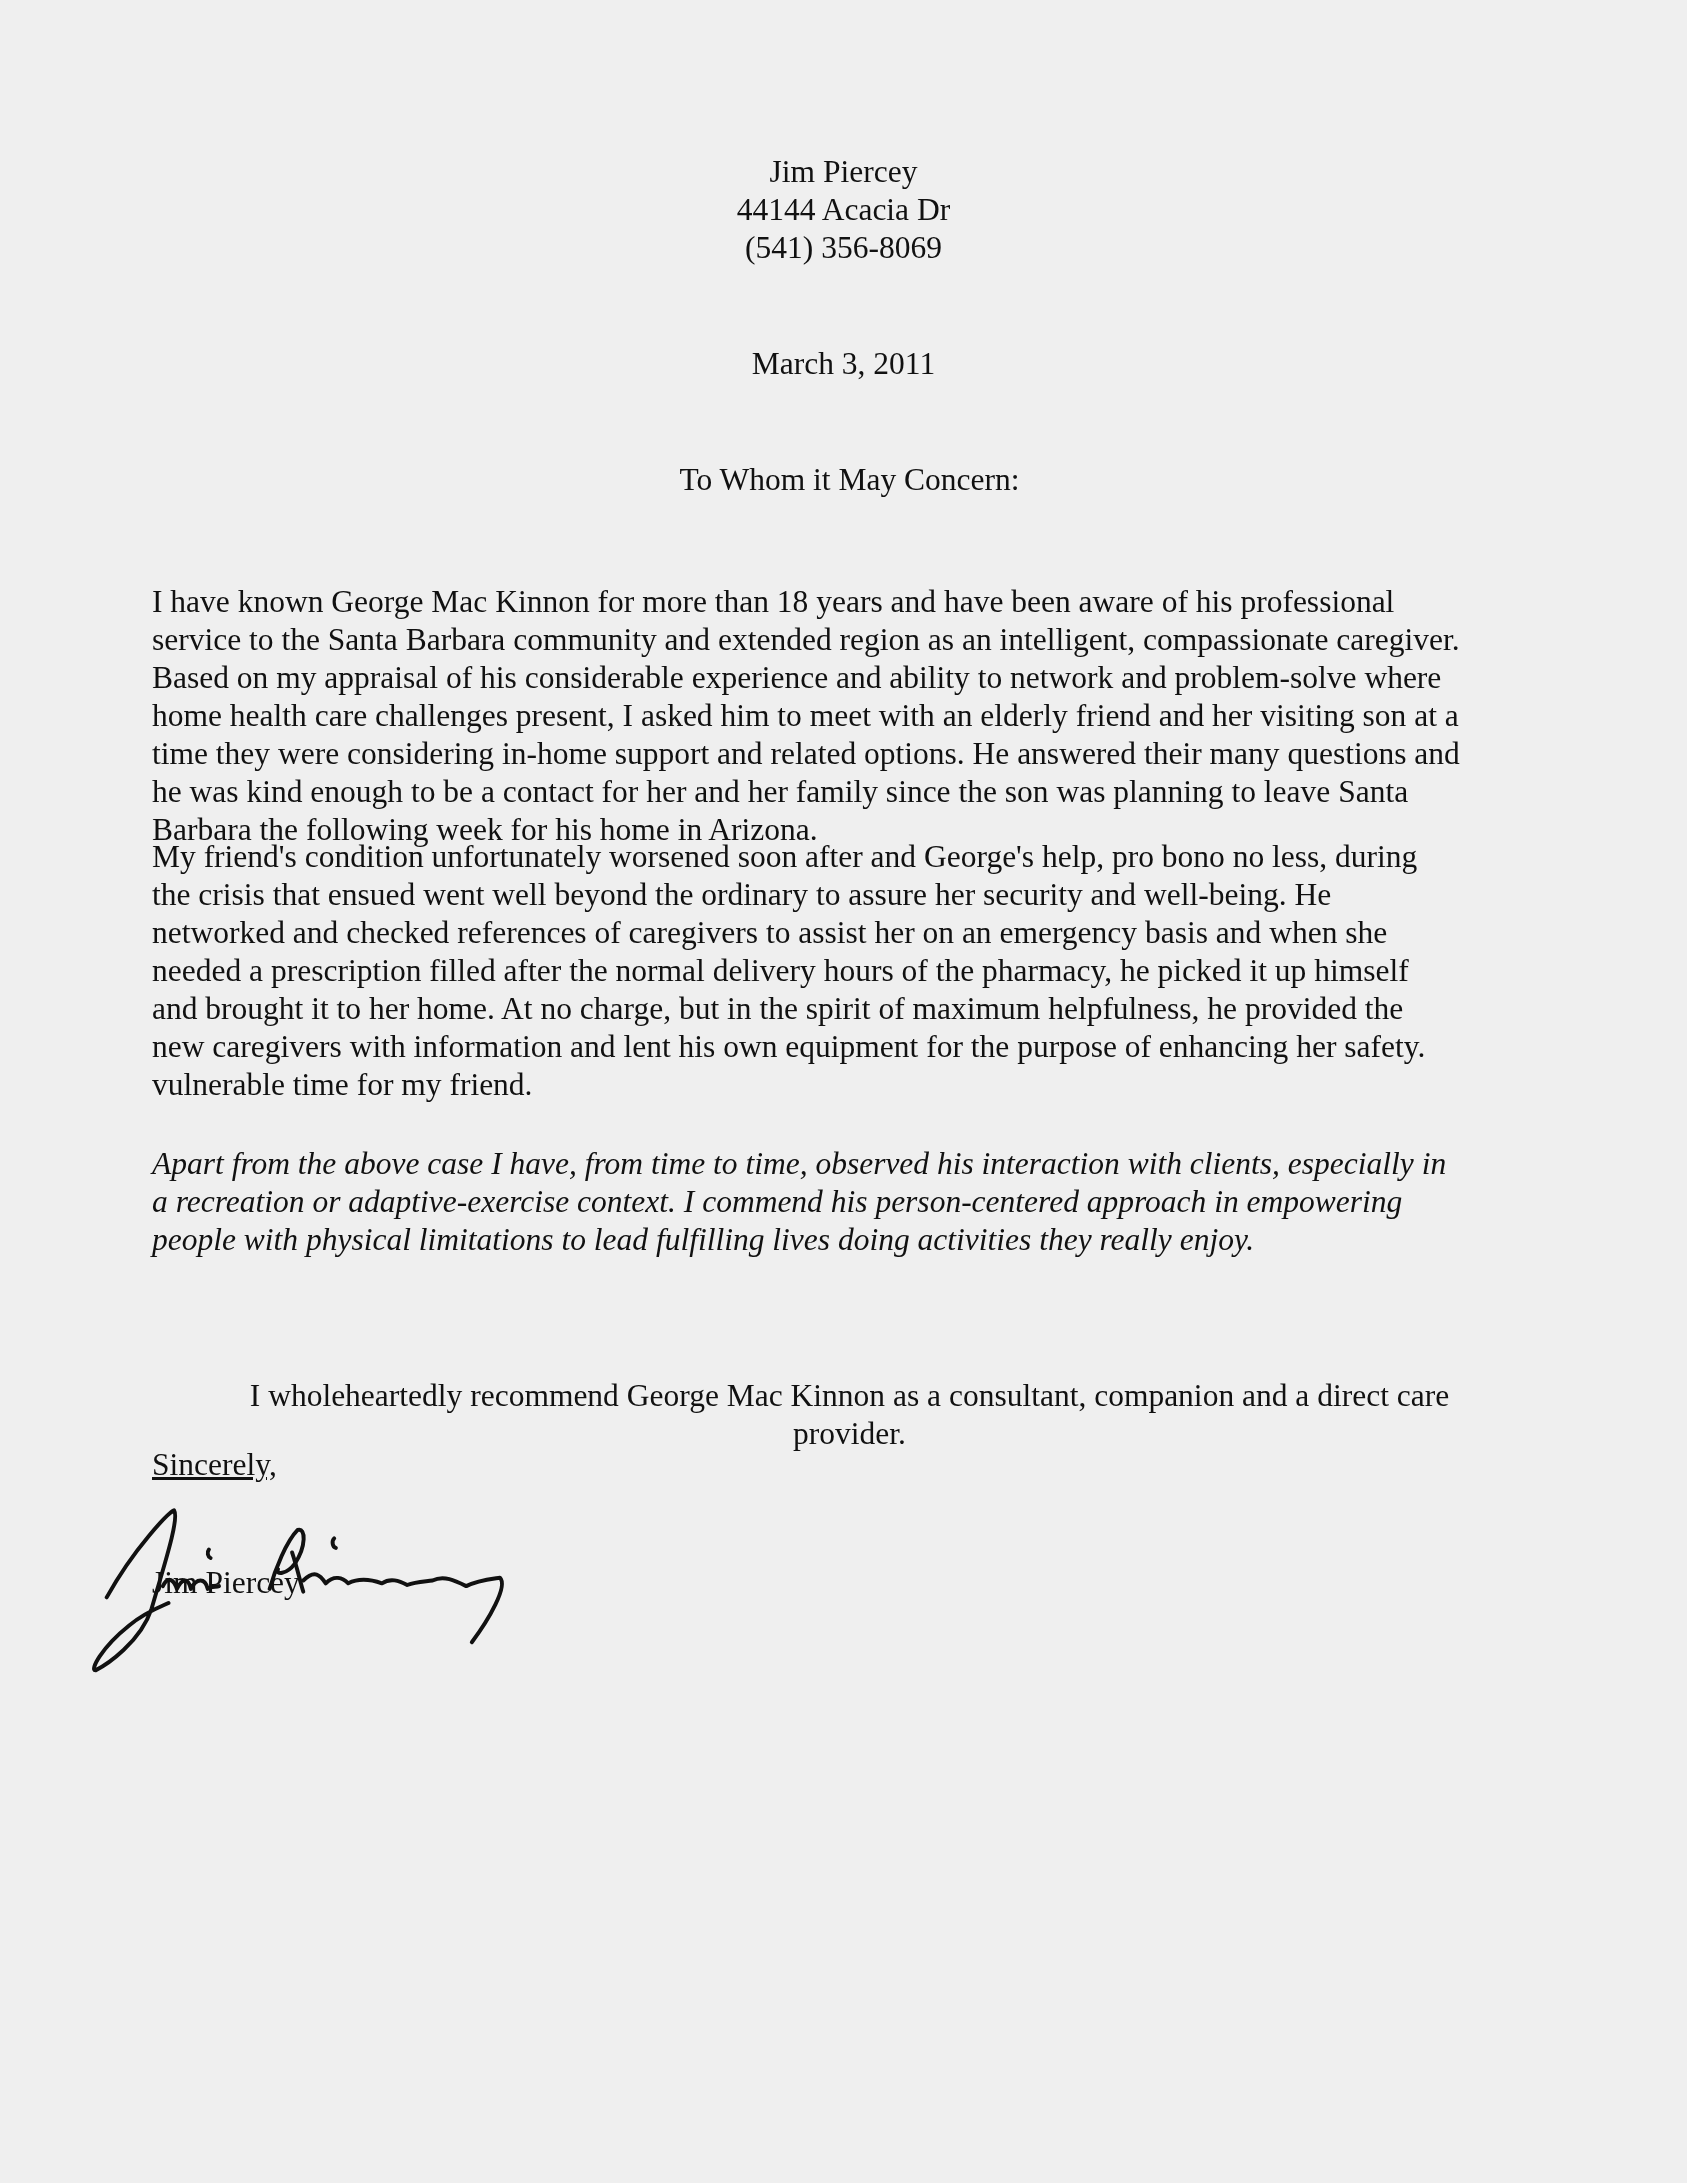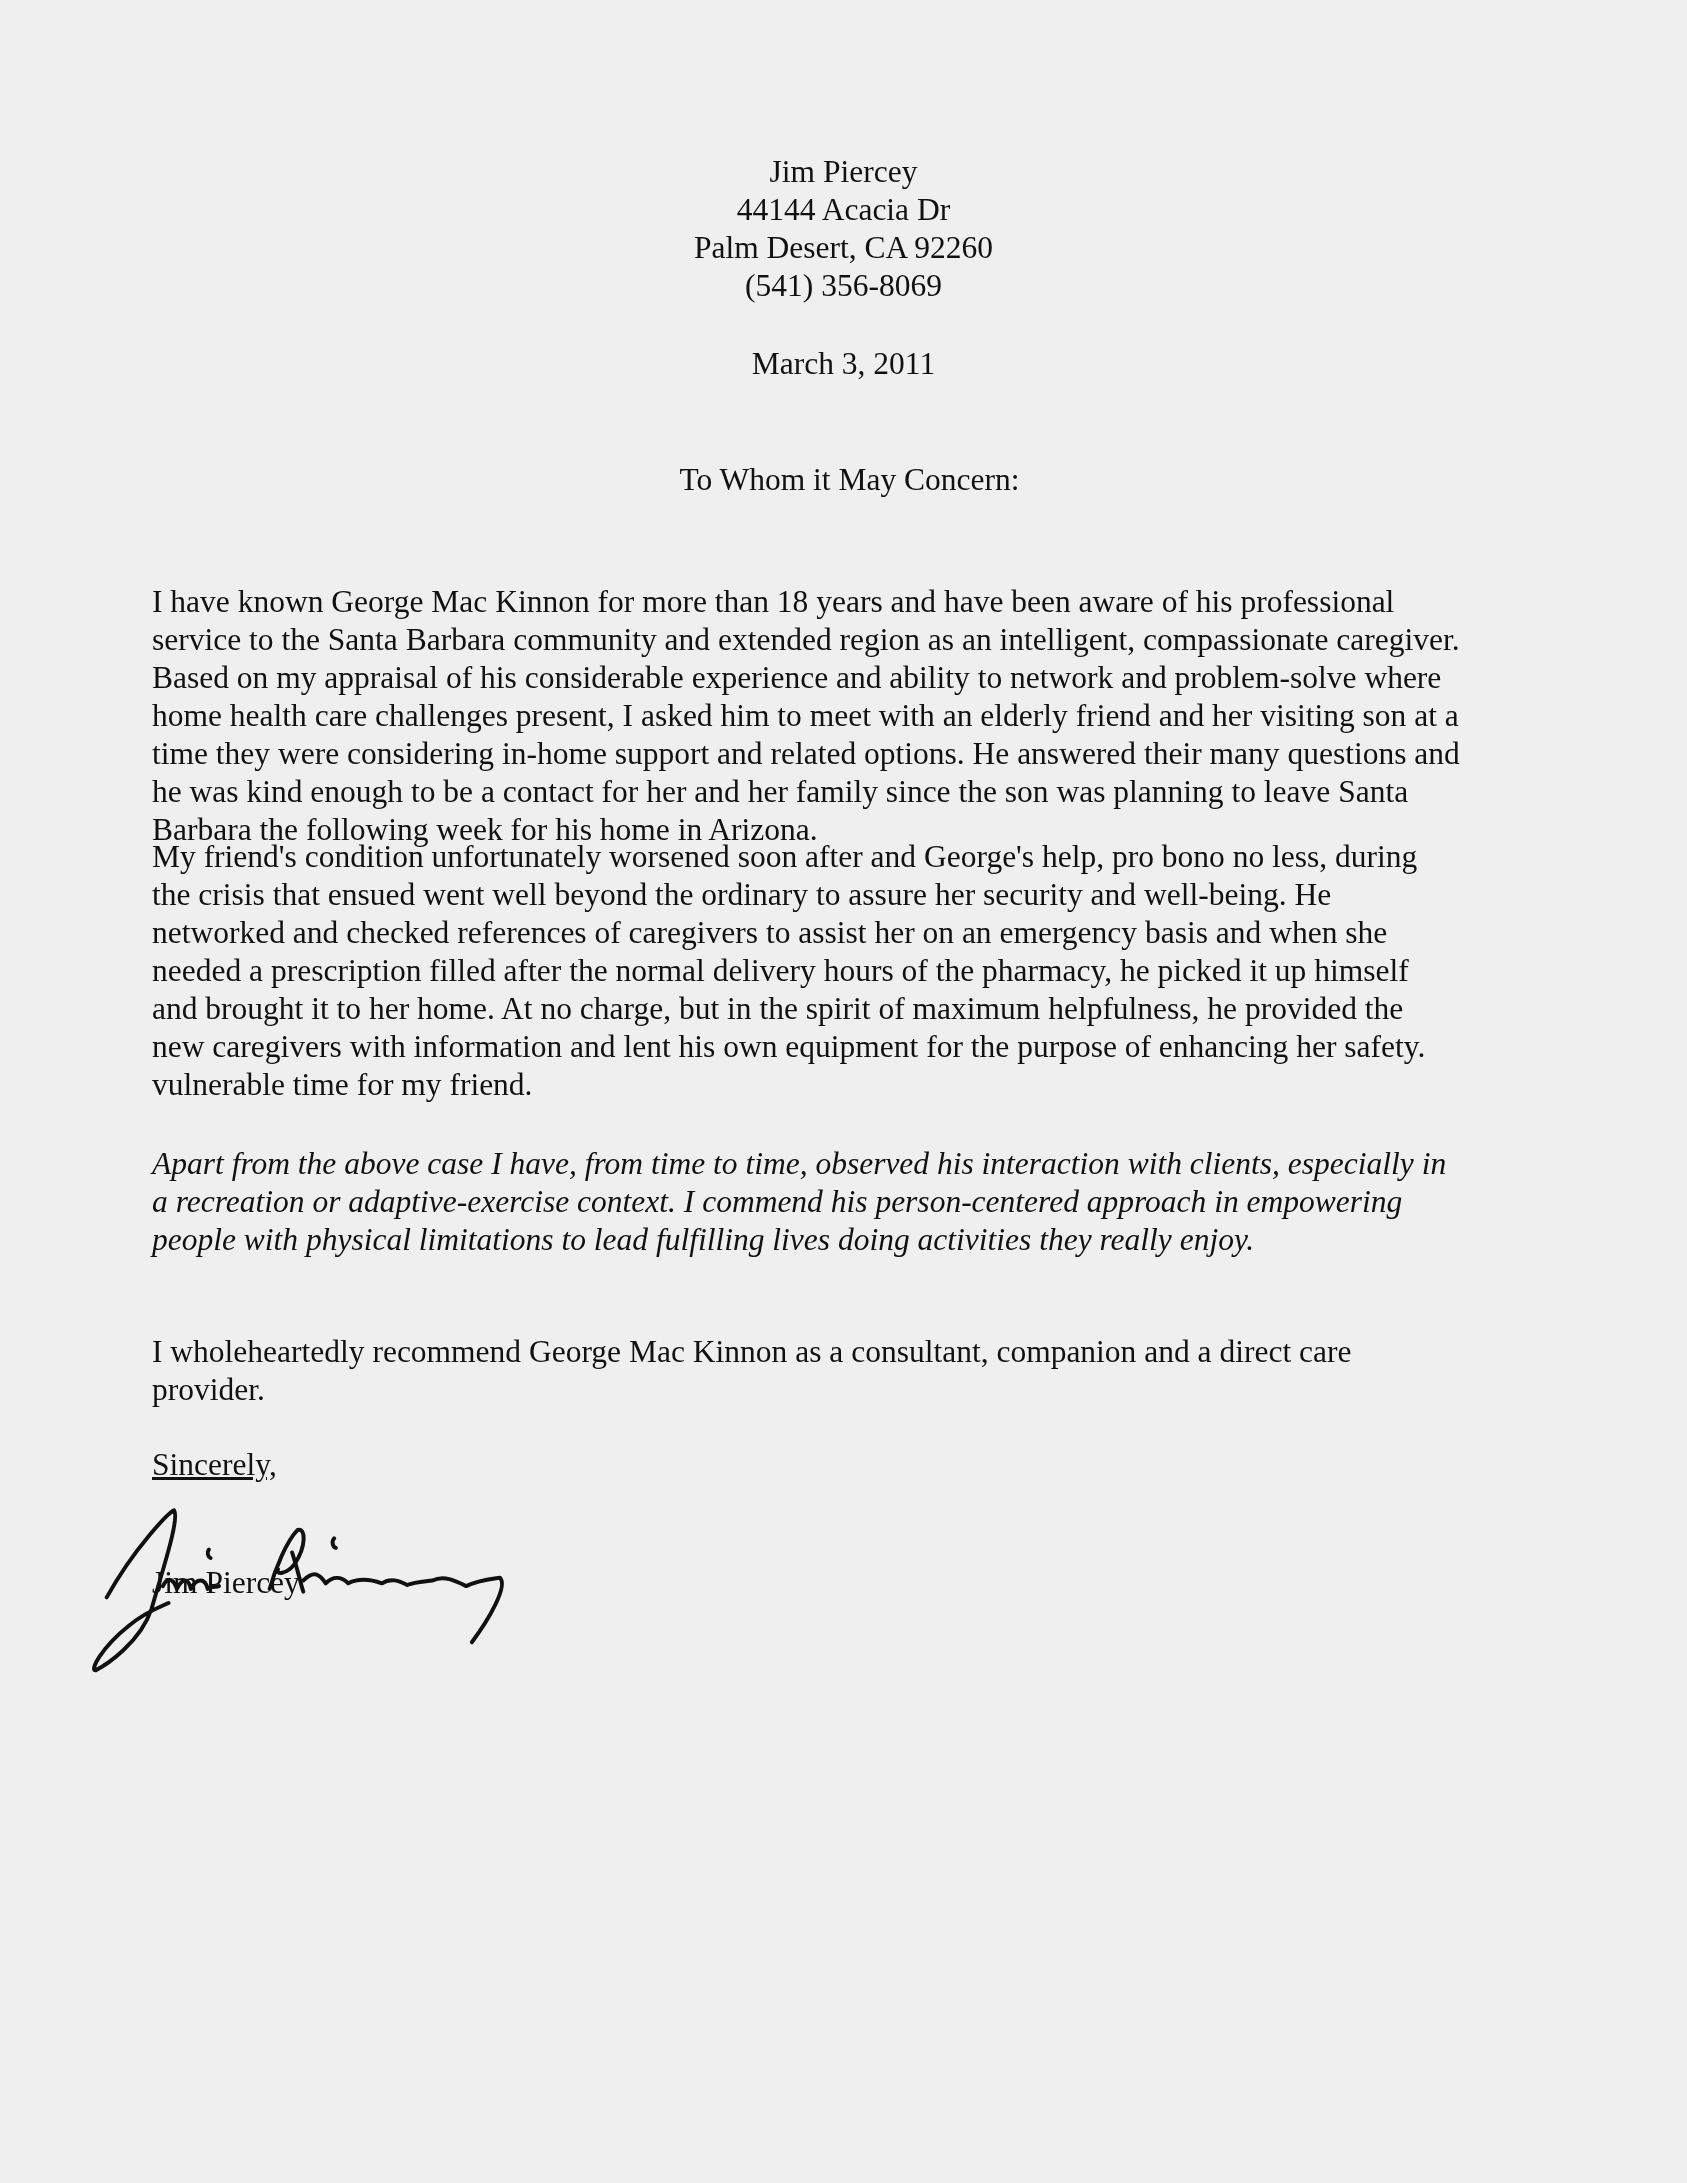--- a/index.html
+++ b/index.html
@@ -29,36 +29,35 @@
     left: 152px;
     width: 1395px;
     font-size: 31.5px;
     line-height: 38px;
   }
   .line { display: block; white-space: nowrap; }
   .salutation { top: 461px; text-align: center; }
   .p1 { top: 535px; margin-top: 48px; }
   .p2 { top: 838px; }
   .p3 { top: 1145px; font-style: italic; }
-  .p4 { top: 1333px; }
+  .p4 { top: 1377px; text-align: center; }
   .closing { top: 1446px; text-decoration: underline; }
   .printed-name { top: 1564px; }
   .signature {
     position: absolute;
     left: 84px; top: 1485px;
     width: 506px; height: 191px;
   }
 </style>
 </head>
 <body>
 
 <div class="header">
   <span class="line">Jim Piercey</span>
   <span class="line">44144 Acacia Dr</span>
-  <span class="line">Palm Desert, CA 92260</span>
   <span class="line">(541) 356-8069</span>
 </div>
 
 <div class="date">March 3, 2011</div>
 
 <div class="body salutation">To Whom it May Concern:</div>
 
 <div class="body p1">
   <span class="line">I have known George Mac Kinnon for more than 18 years and have been aware of his professional</span>
   <span class="line">service to the Santa Barbara community and extended region as an intelligent, compassionate caregiver.</span>

